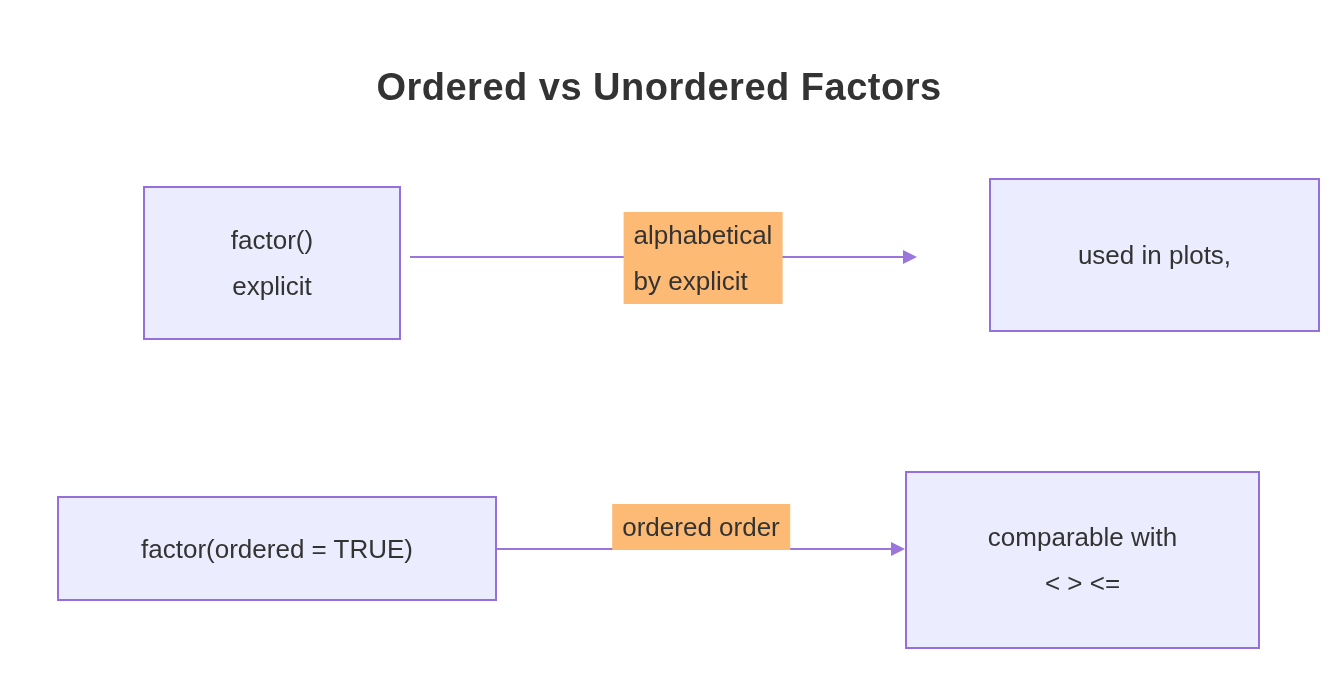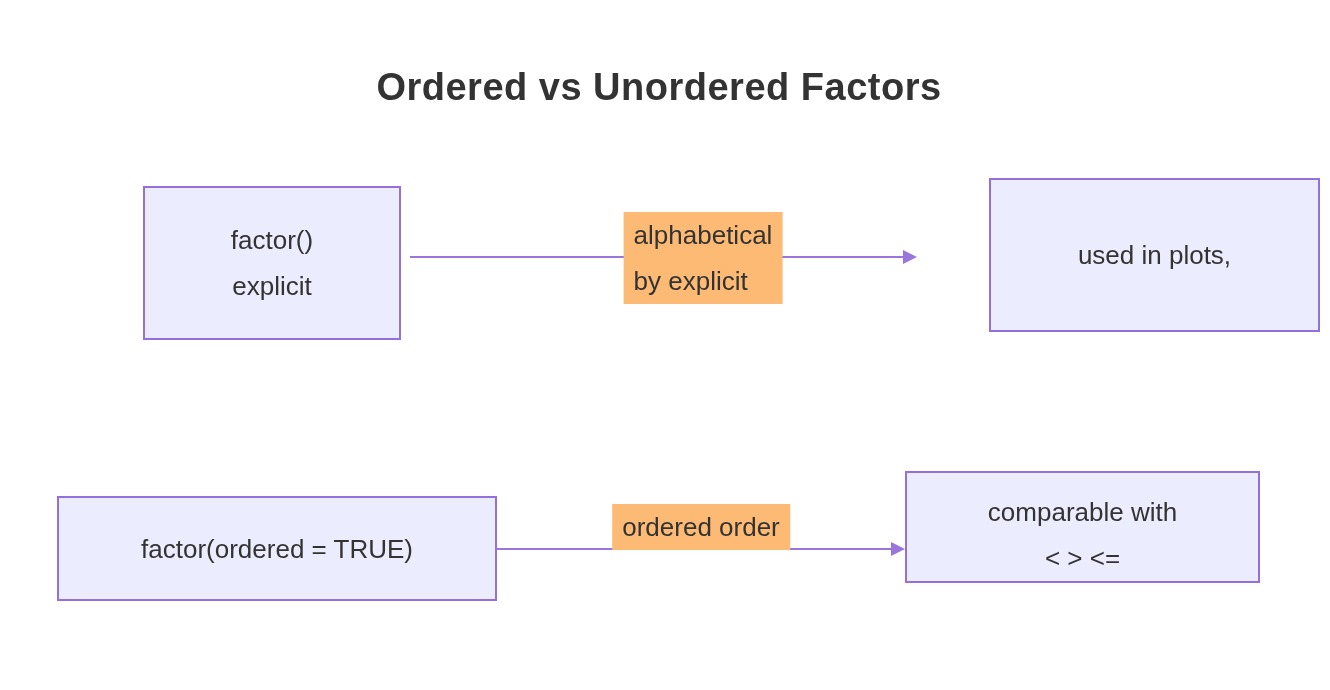--- a/index.html
+++ b/index.html
@@ -33,21 +33,21 @@
     align-items: center;
     justify-content: center;
     text-align: center;
     font-size: 26px;
     line-height: 46px;
     color: var(--text, #333333);
   }
   .node-a { left: 143px; top: 186px; width: 258px; height: 154px; }
   .node-b { left: 941px; top: 178px; width: 331px; height: 154px; margin-left: 48px; }
   .node-c { left: 57px;  top: 496px; width: 440px; height: 105px; }
-  .node-d { left: 905px; top: 471px; width: 355px; height: 112px; justify-content: flex-end; }
+  .node-d { left: 905px; top: 471px; width: 355px; height: 178px; }
 
   .edge-line {
     position: absolute;
     height: 2px;
     background: var(--edge, #9370DB);
   }
   .edge-ab { left: 410px; top: 256px; width: 494px; }
   .edge-cd { left: 497px; top: 548px; width: 395px; }
 
   .arrowhead {

